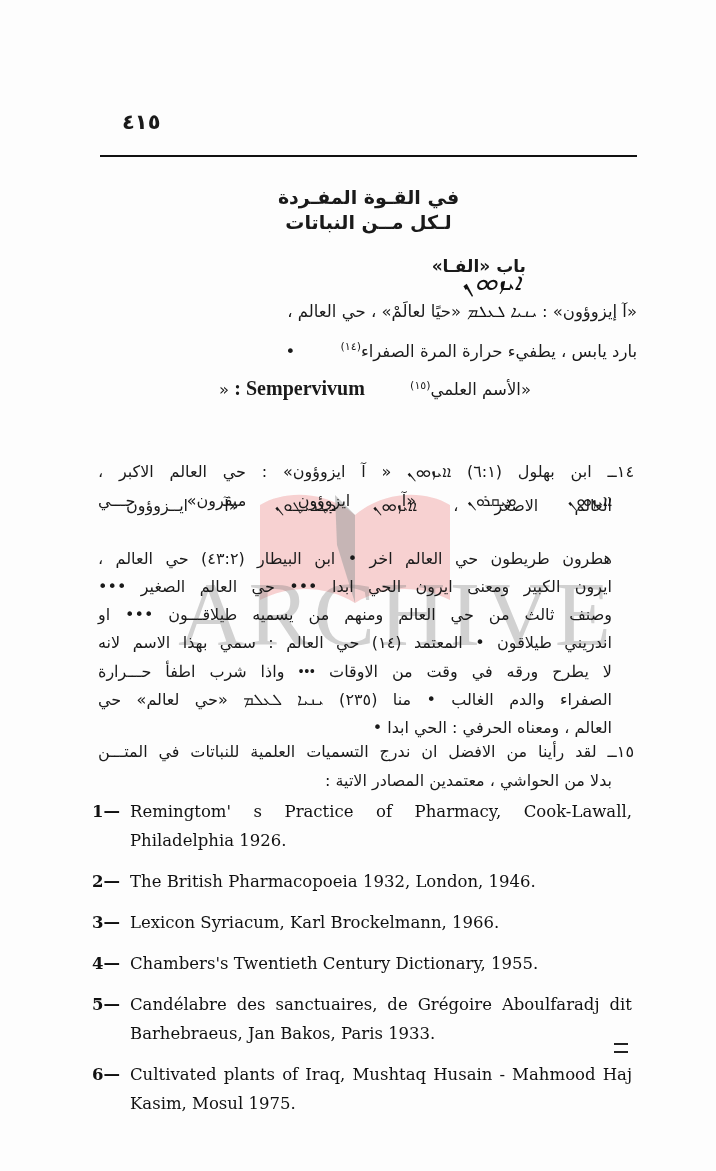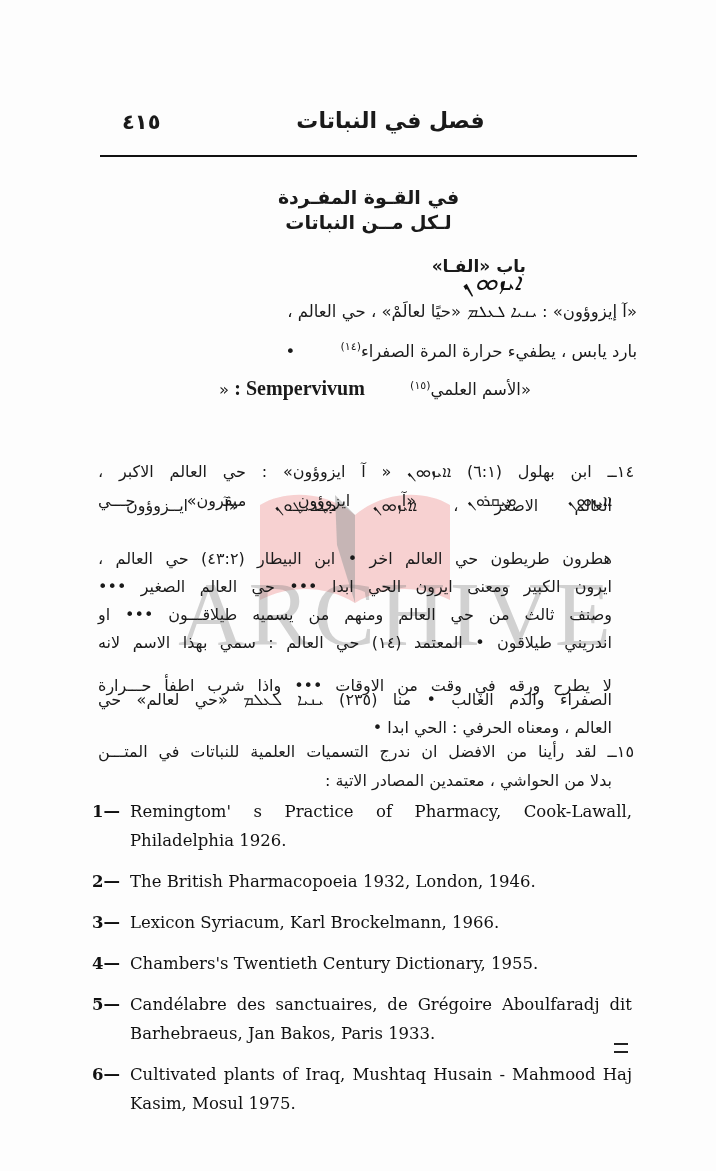--- a/index.html
+++ b/index.html
@@ -135,21 +135,21 @@
 
   
   .fn { left: 98px; right: 82px; font-size: 16px; }
   .fn14-1 { top: 462px; }
   .fn14-2 { top: 491px; right: 104px; }
   .fn14-3 { top: 496px; right: 104px; margin-left: 28px; }
   .fn14-4 { top: 549px; right: 104px; }
   .fn14-5 { top: 577px; right: 104px; }
   .fn14-6 { top: 605px; right: 104px; }
   .fn14-7 { top: 633px; right: 104px; }
-  .fn14-8 { top: 676px; right: 104px; }
+  .fn14-8 { top: 662px; right: 104px; font-family: Liberation Serif, serif; }
   .fn14-9 { top: 690px; right: 104px; }
   .fn14-10 { top: 718px; right: 104px; }
   .fn15-1 { top: 749px; }
   .fn15-2 { top: 778px; right: 104px; text-align: right; text-align-last: right; }
 
   
   .refs {
     position: absolute;
     left: 92px; width: 540px;
     top: 797px;
@@ -191,21 +191,20 @@
     <path d="M100 30 C 70 5, 30 5, 5 20 L 5 115 C 35 100, 70 100, 100 118 Z" fill="#f4c2c2" opacity="0.75"></path>
     <path d="M100 30 C 130 5, 170 5, 195 20 L 195 115 C 165 100, 130 100, 100 118 Z" fill="#f4c2c2" opacity="0.75"></path>
     <path d="M100 30 L 80 10 L 82 60 L 100 118 Z" fill="#9e9e9e" opacity="0.55"></path>
   </svg>
   <div class="wm-word">ARCHIVE</div>
 
   <div class="content">
 
     <div class="running-head">
       <span class="page-number">٤١٥</span>
-      <div class="chapter-title">فصل في النباتات</div>
     </div>
     <div class="head-rule"></div>
 
     <div class="sec-title t1">في القـوة المفـردة</div>
     <div class="sec-title t2">لـكل مــن النباتات</div>
 
     <div class="ar bab">باب «الفـا»</div>
     <div class="ar syr-above">
       <span class="syriac">ܐܝܙܘܘܢ</span>
     </div>

